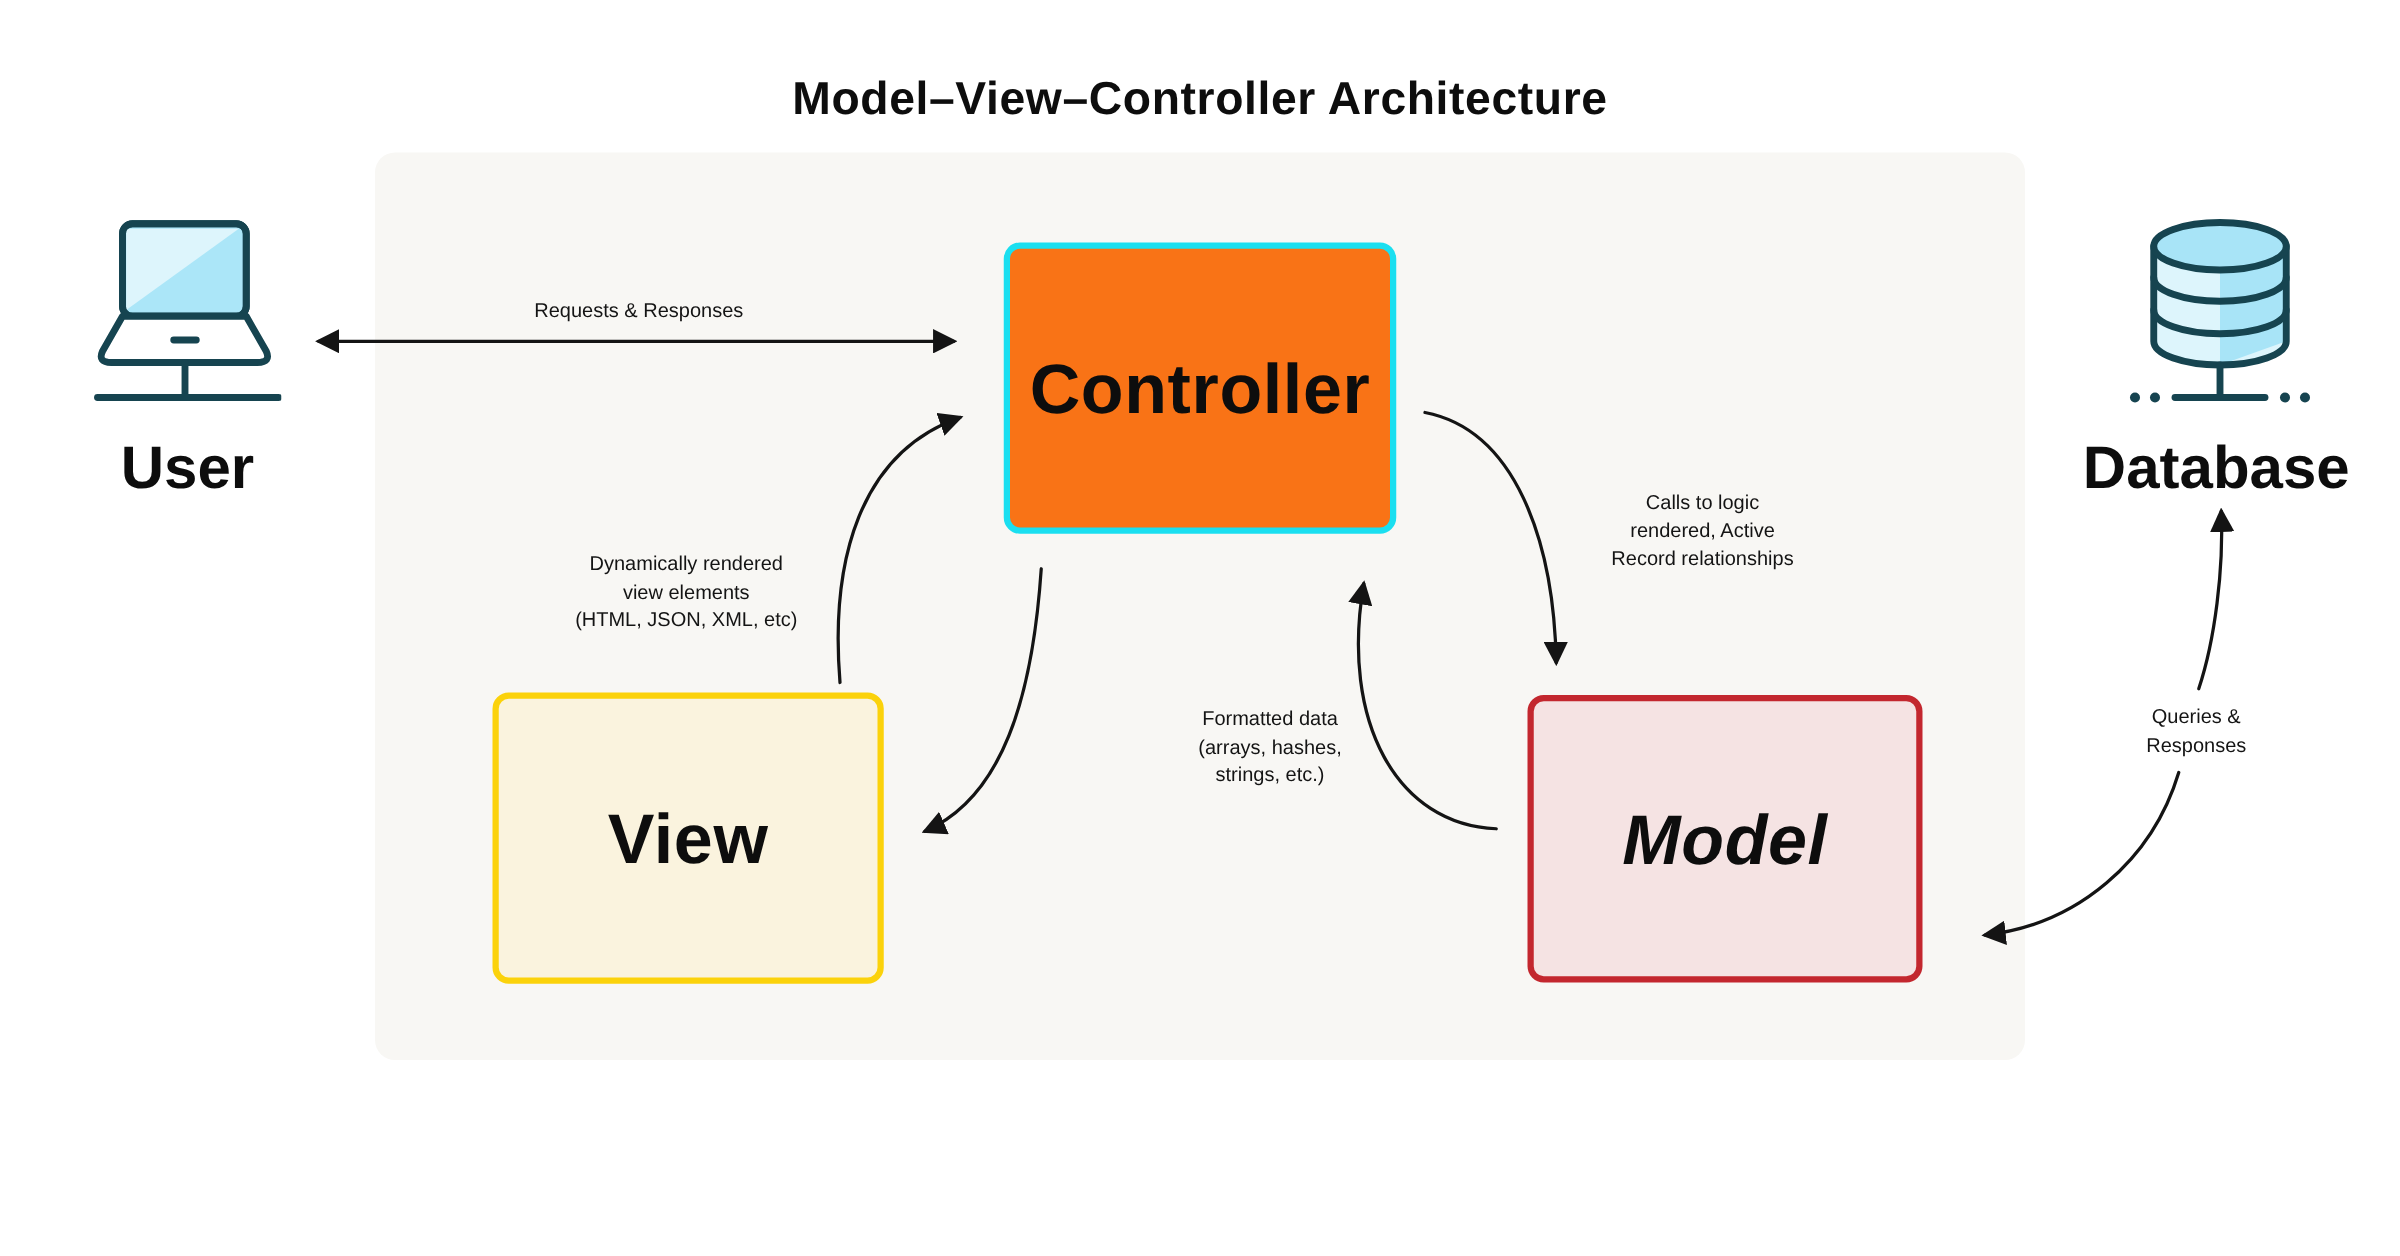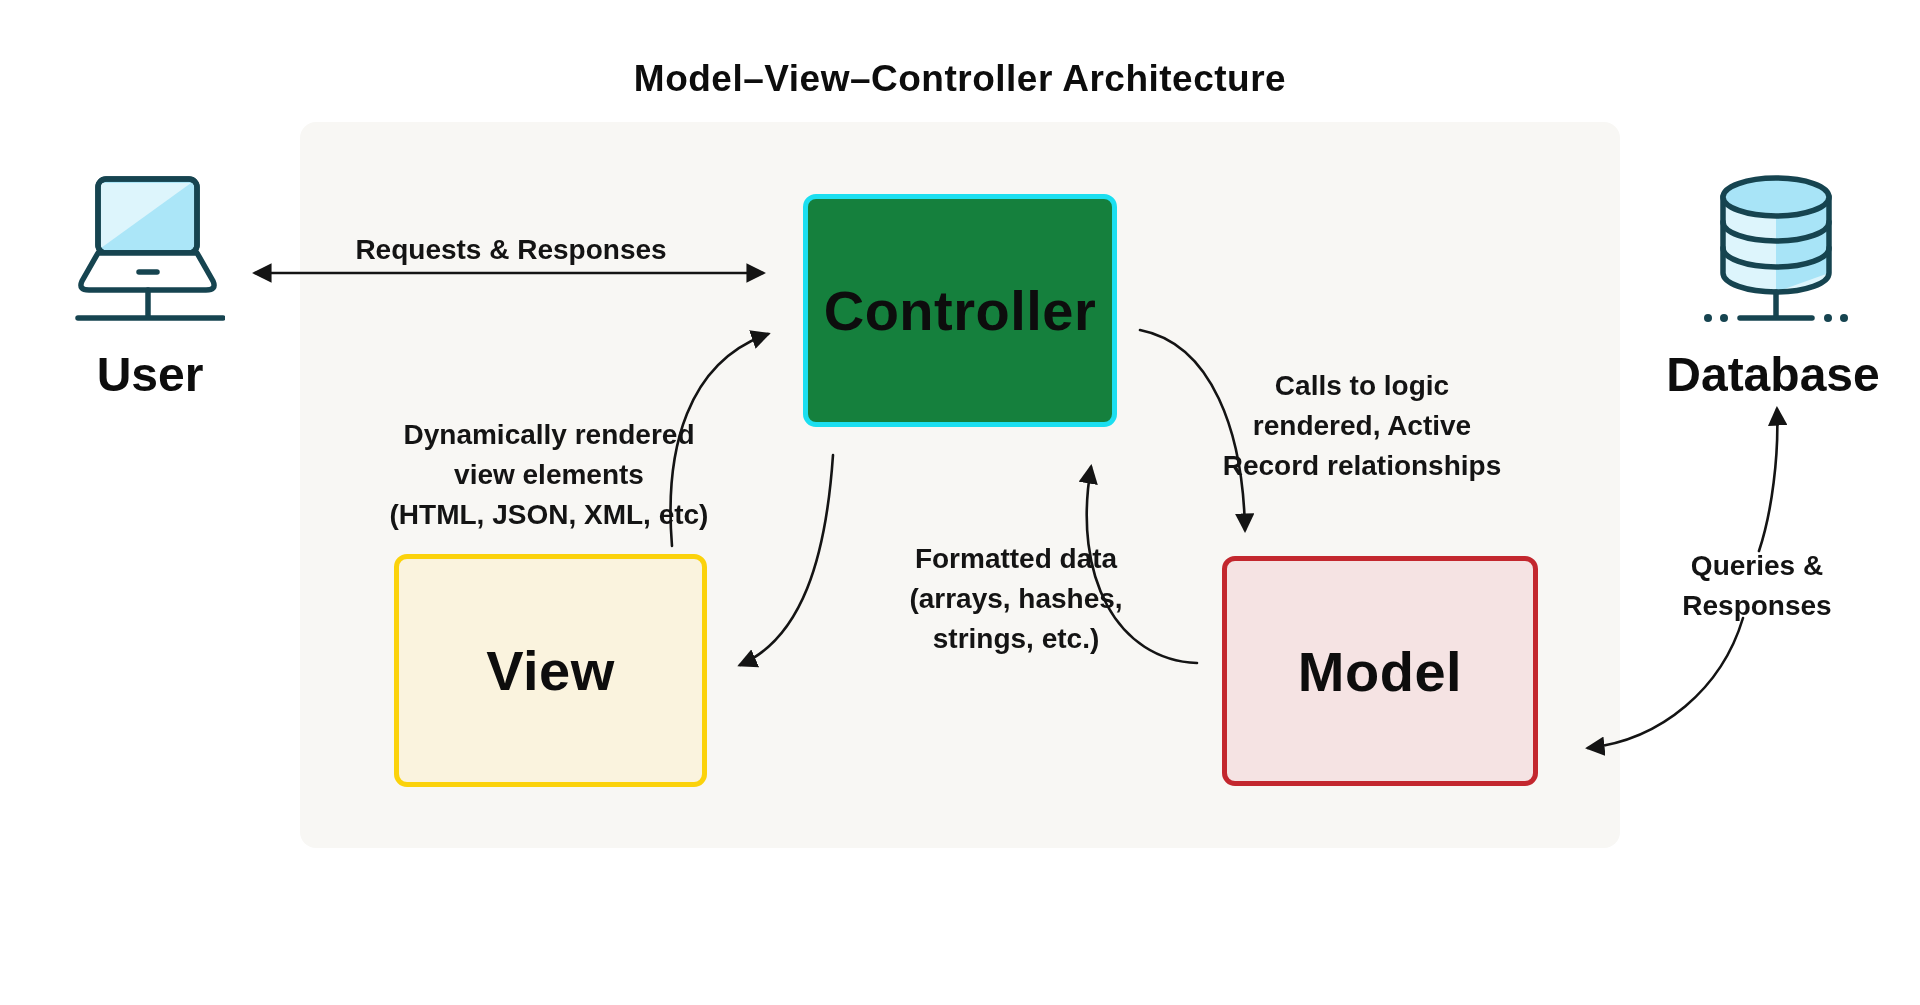--- a/index.html
+++ b/index.html
@@ -14,29 +14,29 @@
   }
   #panel{
     left:300px;top:122px;width:1320px;height:726px;
     background:#f8f7f4;border-radius:16px;
   }
   .node-box{
     display:flex;align-items:center;justify-content:center;
     border-radius:13px;box-sizing:border-box;
     font-weight:700;font-size:56px;color:#0d0d0d;letter-spacing:.5px;
   }
-  #controller-box{left:803px;top:194px;width:314px;height:233px;background:#15803d;border:5px solid #1bdff0;}
+  #controller-box{left:803px;top:194px;width:314px;height:233px;background:#f97316;border:5px solid #1bdff0;}
   #view-box{left:394px;top:554px;width:313px;height:233px;background:#faf3de;border:5px solid #fbd20b;}
-  #model-box{left:1222px;top:556px;width:316px;height:230px;background:#f5e3e3;border:5px solid #c3272e;}
+  #model-box{left:1222px;top:556px;width:316px;height:230px;background:#f5e3e3;border:5px solid #c3272e;font-style:italic;}
   .actor-label{
     font-weight:700;font-size:48px;color:#0d0d0d;text-align:center;
     transform:translateX(-50%);
   }
   .edge-label{
-    font-weight:700;font-size:28px;line-height:1.42;color:#141414;
+    font-weight:400;font-size:16px;line-height:1.42;color:#141414;
     text-align:center;white-space:pre-line;transform:translate(-50%,-50%);
   }
   #arrow-layer{left:0;top:0;pointer-events:none;}
   svg{display:block;}
 </style>
 </head>
 <body>
 
 <div id="stage">
 

